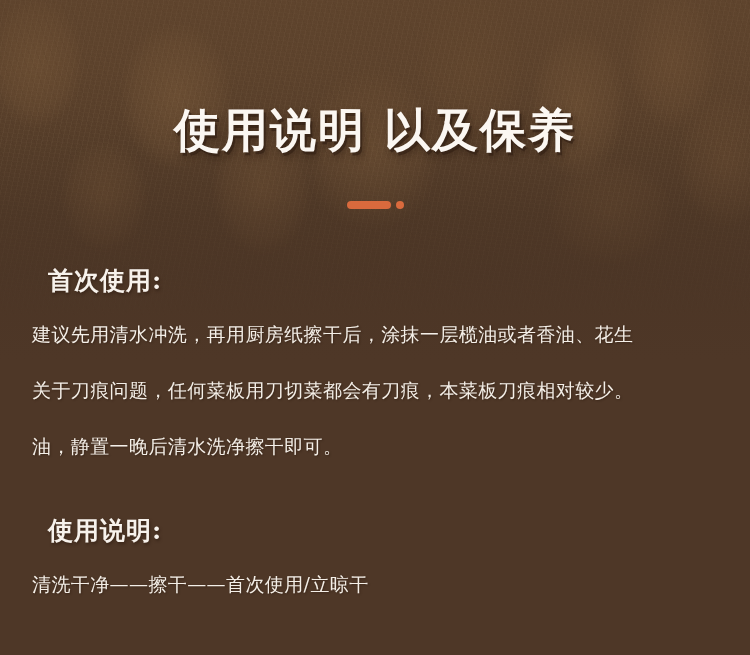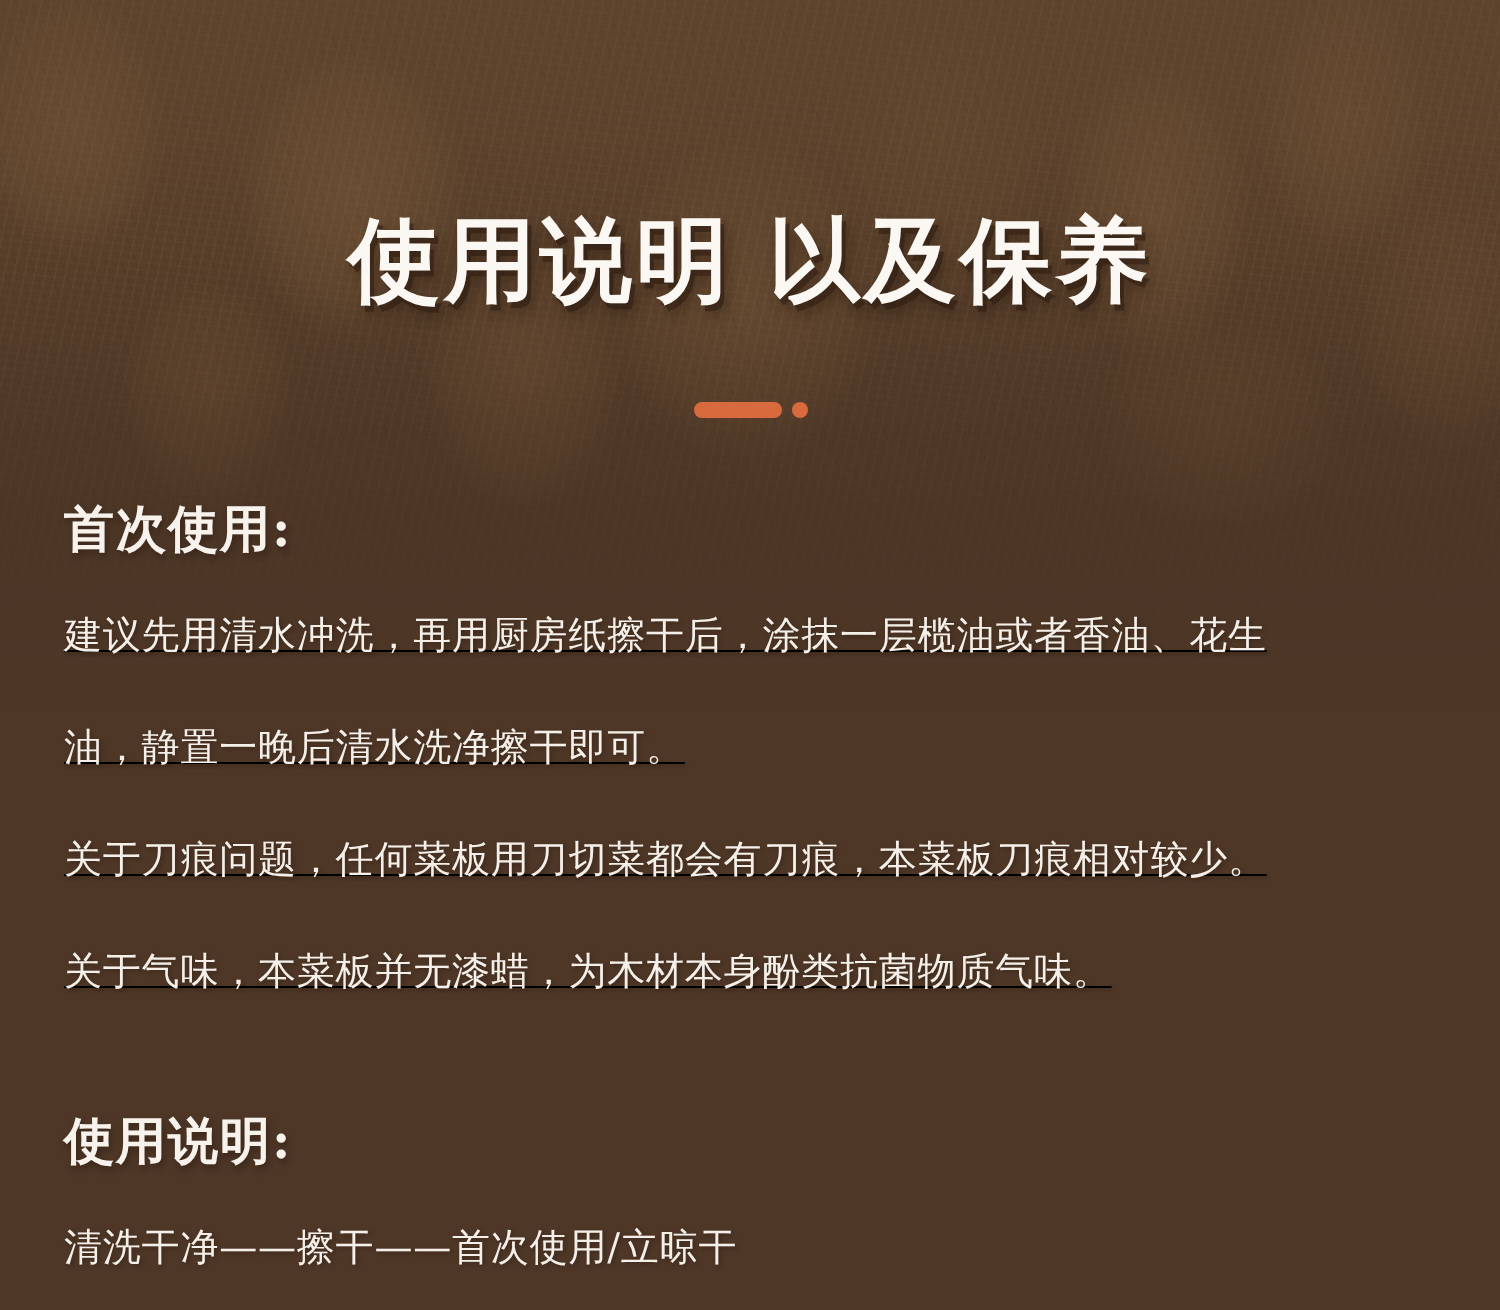--- a/index.html
+++ b/index.html
@@ -145,21 +145,21 @@
 
   
   .sections {
     position: absolute;
     top: 248px;
     left: 32px;
     width: 690px;
   }
 
   .section-heading {
-    margin: 0;
+    margin: 16px;
     font-family: "DejaVu Serif", "Liberation Serif", serif;
     font-size: 25px;
     font-weight: 700;
     letter-spacing: 1px;
     color: #f7f2ec;
     text-shadow: 1px 2px 3px rgba(40, 22, 12, 0.5);
     white-space: nowrap;
   }
 
   .section-body {
@@ -173,21 +173,21 @@
     font-weight: 400;
     line-height: 37px;
     letter-spacing: 0.4px;
     color: #f4efe8;
     text-shadow: 1px 1px 2px rgba(40, 22, 12, 0.45);
     white-space: nowrap;
   }
 
   
   .section-first  { margin-bottom: 0; }
-  .section-first .section-body { margin-top: 12px; text-decoration: underline; }
+  .section-first .section-body { margin-top: 12px; }
   .section-daily  { margin-top: 49px; }
   .section-daily .section-body { margin-top: 17px; }
 </style>
 </head>
 <body>
 
 <div class="page">
 
   <div class="bg-layer bg-base"></div>
   <div class="bg-layer bg-wood-tone"></div>
@@ -205,23 +205,22 @@
       <span class="divider-bar"></span>
       <span class="divider-dot"></span>
     </div>
 
     <div class="sections">
 
       <section class="section-first">
         <h2 class="section-heading">首次使用:</h2>
         <div class="section-body">
           <p class="body-line">建议先用清水冲洗，再用厨房纸擦干后，涂抹一层榄油或者香油、花生</p>
+          <p class="body-line">关于刀痕问题，任何菜板用刀切菜都会有刀痕，本菜板刀痕相对较少。</p>
           <p class="body-line">油，静置一晚后清水洗净擦干即可。</p>
-          <p class="body-line">关于刀痕问题，任何菜板用刀切菜都会有刀痕，本菜板刀痕相对较少。</p>
-          <p class="body-line">关于气味，本菜板并无漆蜡，为木材本身酚类抗菌物质气味。</p>
         </div>
       </section>
 
       <section class="section-daily">
         <h2 class="section-heading">使用说明:</h2>
         <div class="section-body">
           <p class="body-line">清洗干净——擦干——首次使用/立晾干</p>
         </div>
       </section>
 

